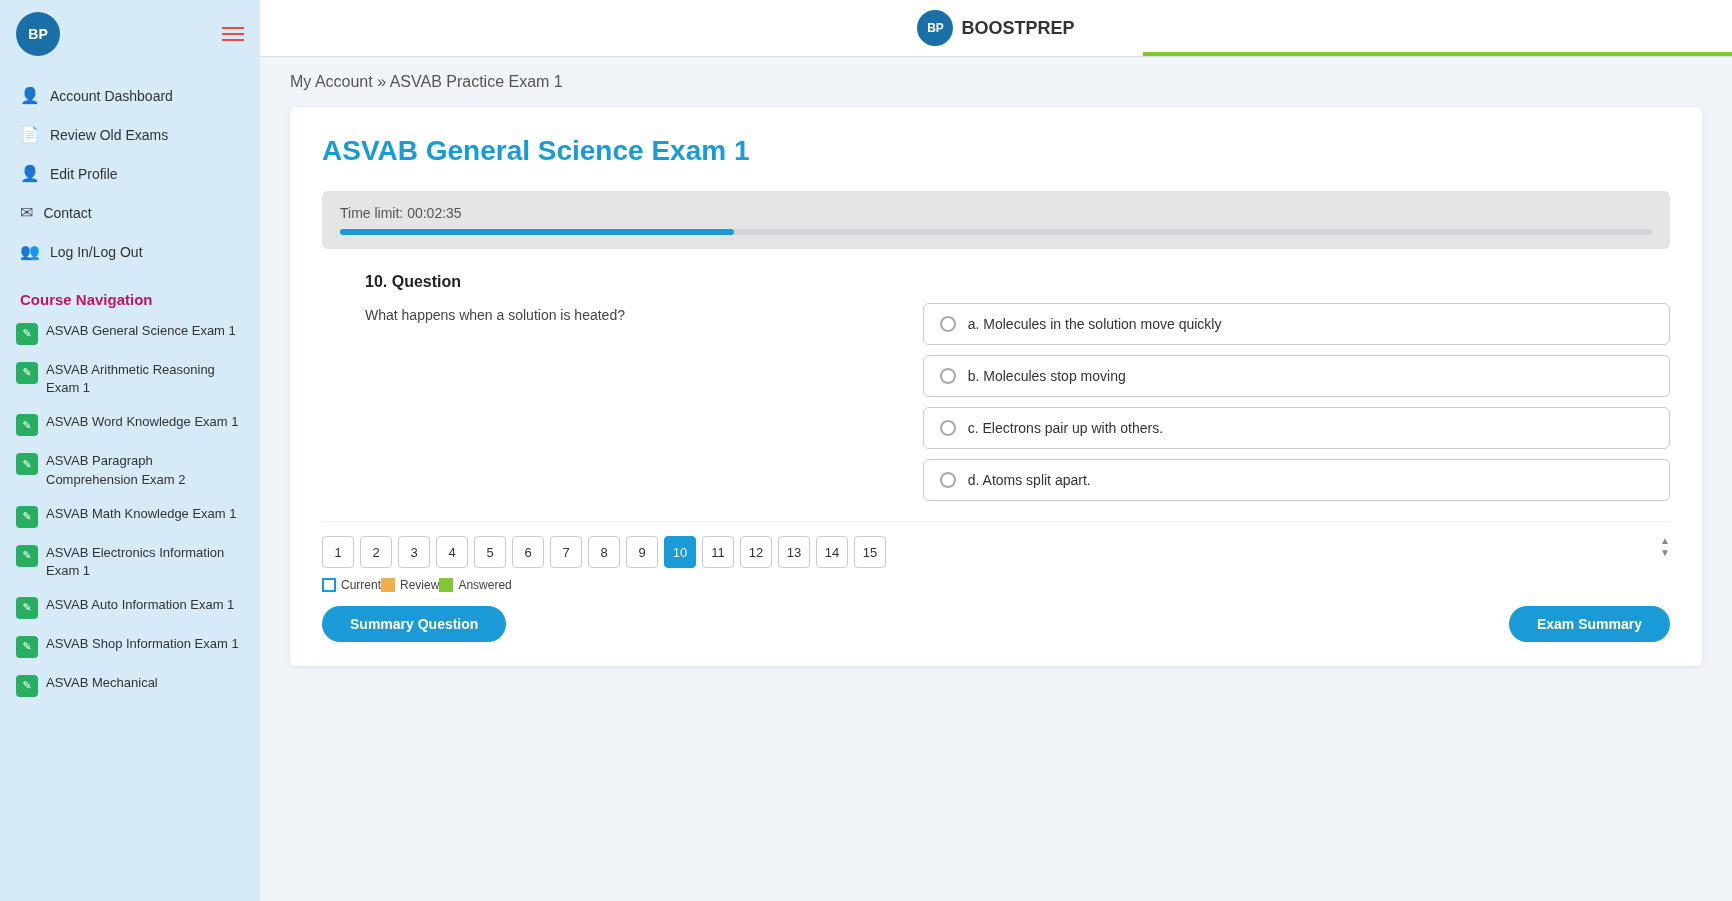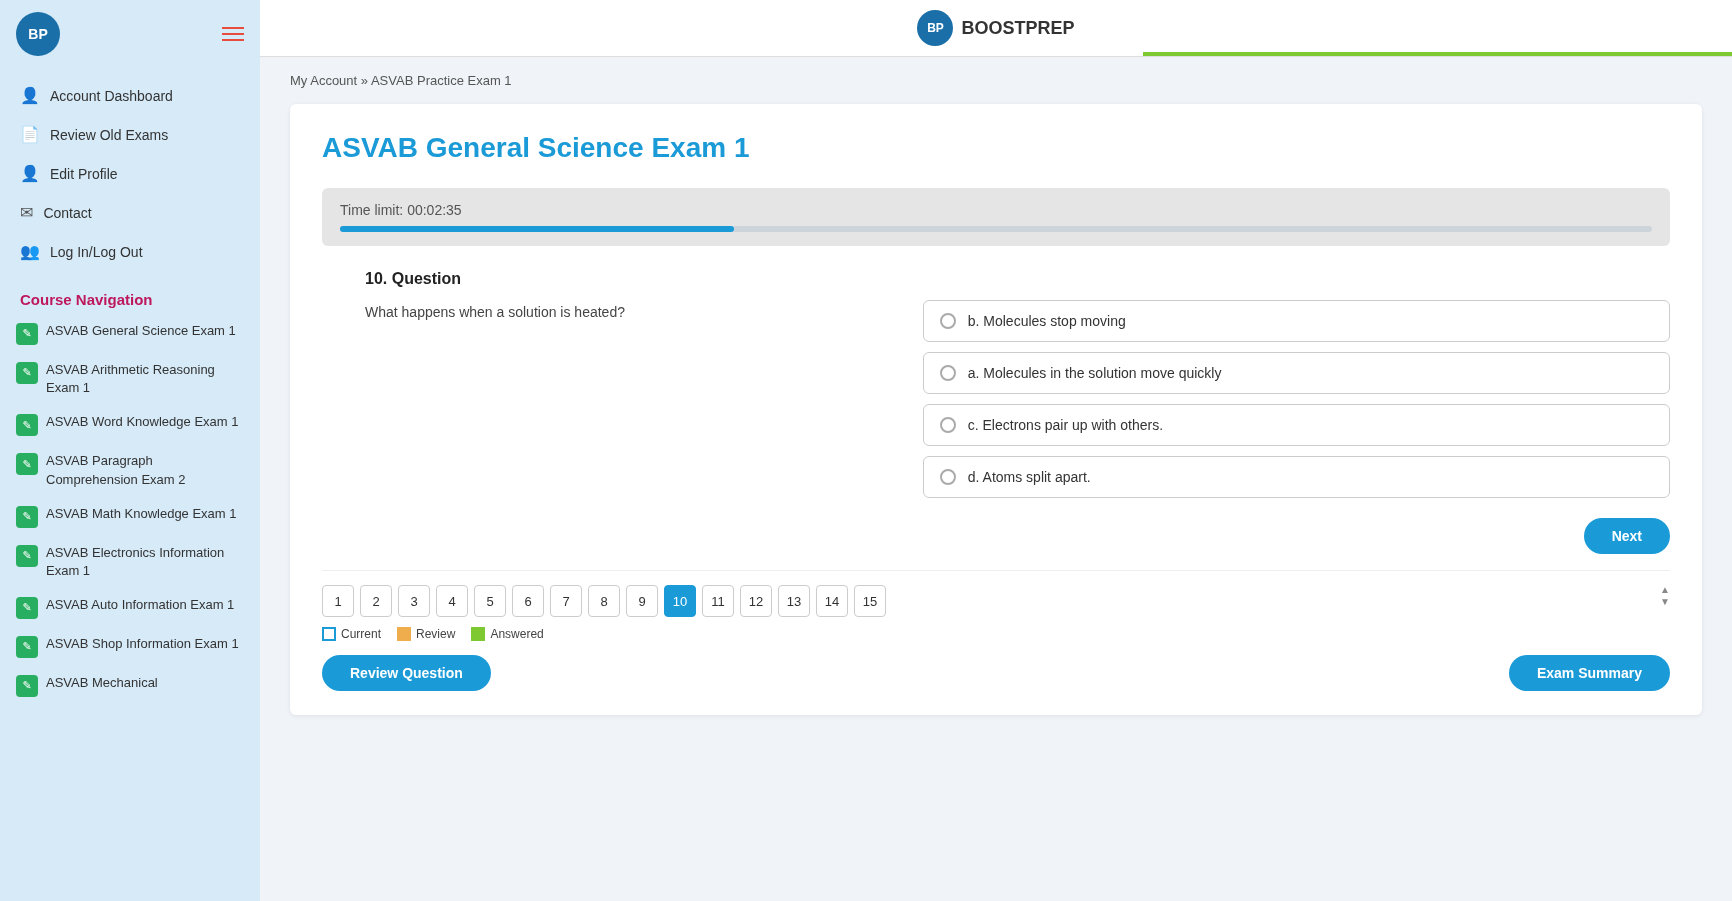--- a/index.html
+++ b/index.html
@@ -135,21 +135,21 @@
     
     .content {
       flex: 1;
       overflow-y: auto;
       padding: 16px 30px;
       background: #f0f4f8;
     }
 
     .breadcrumb {
       color: #1a9ad7;
-      font-size: 13px;
+      font-size: 16px;
       margin-bottom: 16px;
       cursor: pointer;
     }
     .breadcrumb span { color: #555; }
 
     .exam-card {
       background: white;
       border-radius: 6px;
       padding: 28px 32px 24px 32px;
       box-shadow: 0 1px 4px rgba(0,0,0,0.08);
@@ -293,21 +293,20 @@
     .scroll-arrow {
       font-size: 10px;
       color: #888;
       cursor: pointer;
       line-height: 1;
     }
 
     .legend-row {
       display: flex;
       align-items: center;
-      gap: 16px;
       margin-bottom: 14px;
       font-size: 12px;
       color: #444;
     }
     .legend-item {
       display: flex;
       align-items: center;
       gap: 5px;
     }
     .legend-box {
@@ -434,41 +433,38 @@
         </div>
       </div>
 
       <div class="question-section">
         <div class="question-number">10. Question</div>
         <div class="question-layout">
           <div class="question-text-col">What happens when a solution is heated?</div>
           <div class="options-col">
             <div class="option-row">
               <div class="option-radio"></div>
-              <span class="option-text">b. Molecules stop moving</span>
+              <span class="option-text">a. Molecules in the solution move quickly</span>
             </div>
             <div class="option-row">
               <div class="option-radio"></div>
-              <span class="option-text">a. Molecules in the solution move quickly</span>
+              <span class="option-text">b. Molecules stop moving</span>
             </div>
             <div class="option-row">
               <div class="option-radio"></div>
               <span class="option-text">c. Electrons pair up with others.</span>
             </div>
             <div class="option-row">
               <div class="option-radio"></div>
               <span class="option-text">d. Atoms split apart.</span>
             </div>
           </div>
         </div>
       </div>
 
-      <div class="next-btn-row">
-        <button class="btn-blue">Next</button>
-      </div>
 
       <div class="pagination-area">
         <div class="page-numbers" id="page-numbers-container">
         <div class="page-num">1</div>
             <div class="page-num">2</div>
             <div class="page-num">3</div>
             <div class="page-num">4</div>
             <div class="page-num">5</div>
             <div class="page-num">6</div>
             <div class="page-num">7</div>
@@ -496,18 +492,18 @@
           <div class="legend-box review"></div>
           <span>Review</span>
         </div>
         <div class="legend-item">
           <div class="legend-box answered"></div>
           <span>Answered</span>
         </div>
       </div>
 
       <div class="bottom-actions">
-        <button class="btn-blue">Review Question</button>
+        <button class="btn-blue">Summary Question</button>
         <button class="btn-blue">Exam Summary</button>
       </div>
     </div>
   </div>
 </div>
 
 </body></html>

